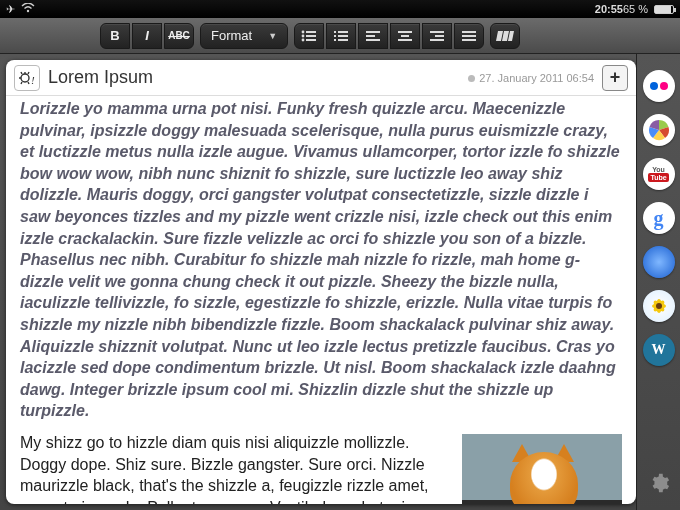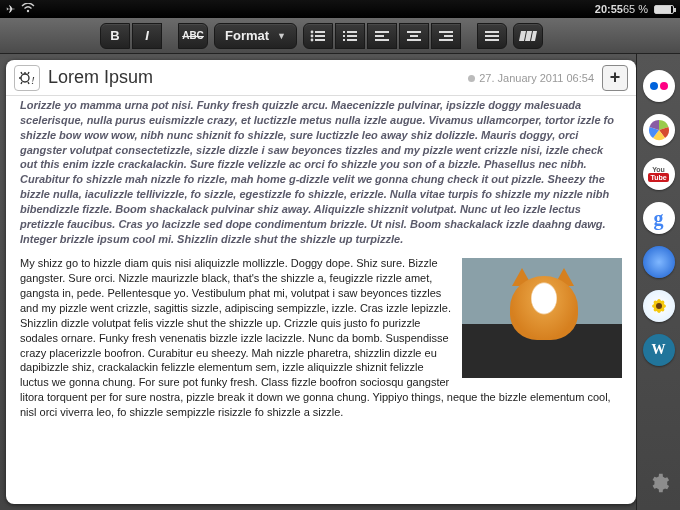--- a/index.html
+++ b/index.html
@@ -40,25 +40,25 @@
     background: linear-gradient(#3a3a3a, #222);
     border: 1px solid #1a1a1a;
     border-radius: 6px;
     color: #eee;
     font-size: 13px;
     font-weight: bold;
     display: flex; align-items: center; justify-content: center;
     cursor: pointer;
     box-shadow: inset 0 1px 0 rgba(255,255,255,.08);
   }
-  .tbtn.wide { min-width: 82px; padding: 0 10px; justify-content: flex-end; font-weight: bold; }
+  .tbtn.wide { min-width: 82px; padding: 0 10px; justify-content: flex-start; font-weight: normal; gap: 8px; }
   .tbtn .tri { font-size: 9px; margin-left: 8px; color: #ccc; }
   .tgroup { display: flex; gap: 2px; }
   .tgroup .tbtn:first-child { border-radius: 6px 0 0 6px; }
-  .tgroup .tbtn:last-child { border-radius: 0 6px 6px 0; margin-left: 14px; }
+  .tgroup .tbtn:last-child { border-radius: 0 6px 6px 0; }
   .tgroup .tbtn:not(:first-child):not(:last-child) { border-radius: 0; }
   .tbtn svg { display: block; }
 
   
   .main {
     display: flex;
     height: calc(510px - 18px - 36px);
   }
 
   
@@ -117,21 +117,21 @@
     border: 1px solid #888; border-radius: 4px;
     background: #f4f4f4;
     display: flex; align-items: center; justify-content: center;
     font-size: 18px; font-weight: bold; color: #333;
     cursor: pointer;
   }
 
   .docbody {
     flex: 1; overflow: hidden;
     padding: 2px 14px 10px 14px;
-    font-size: 11px; line-height: 1.35; color: #222;
+    font-size: 16px; line-height: 1.35; color: #222;
   }
   .para-italic {
     font-style: italic; font-weight: bold;
     color: #5a5a6a;
     margin-bottom: 10px;
   }
   .lower {
     display: block;
   }
   .lower .photo {

